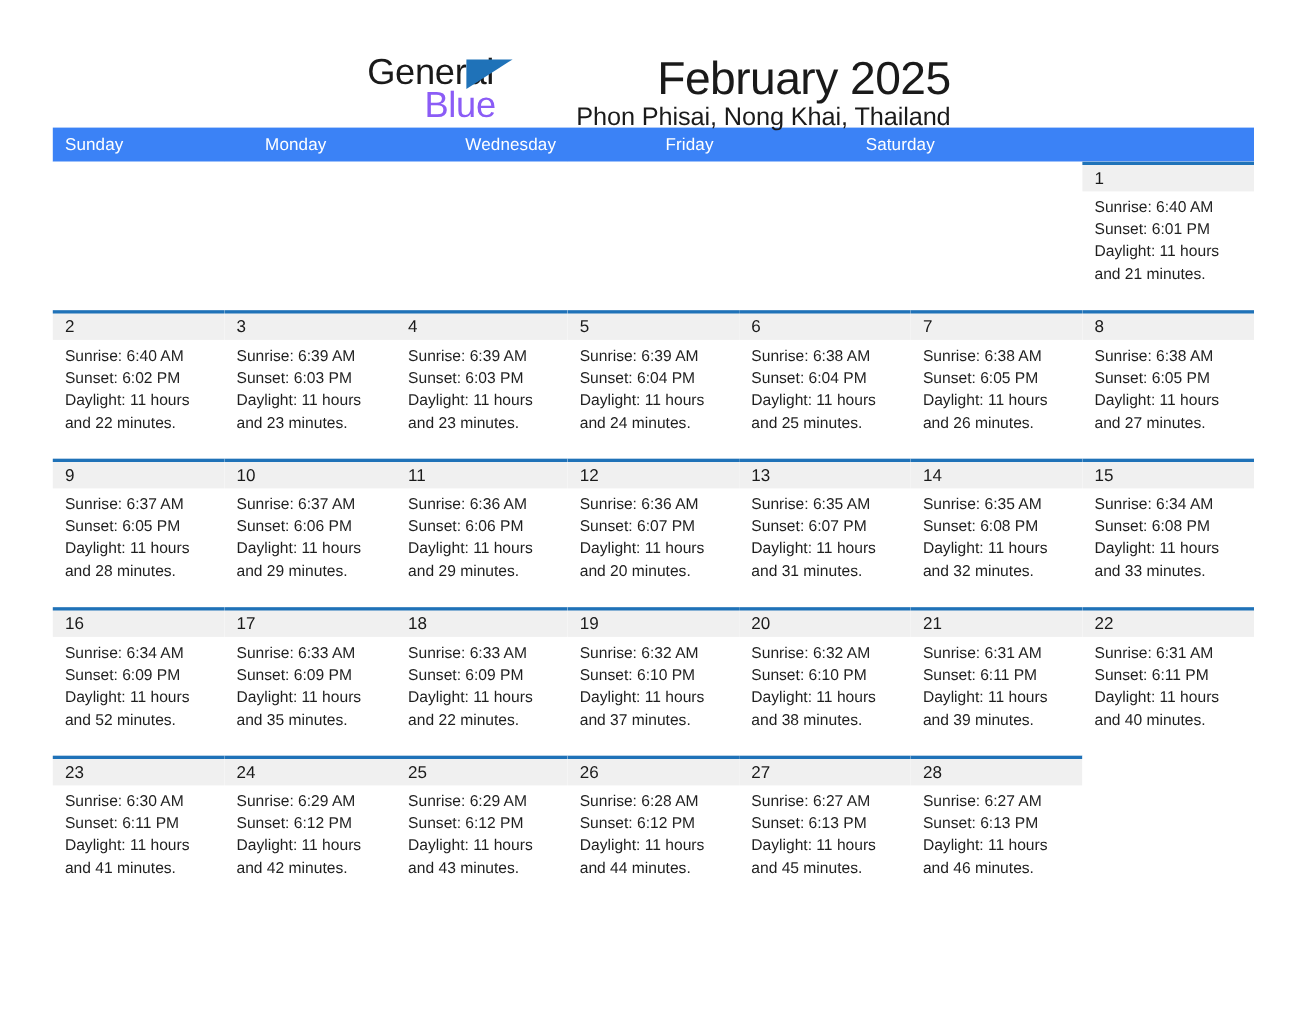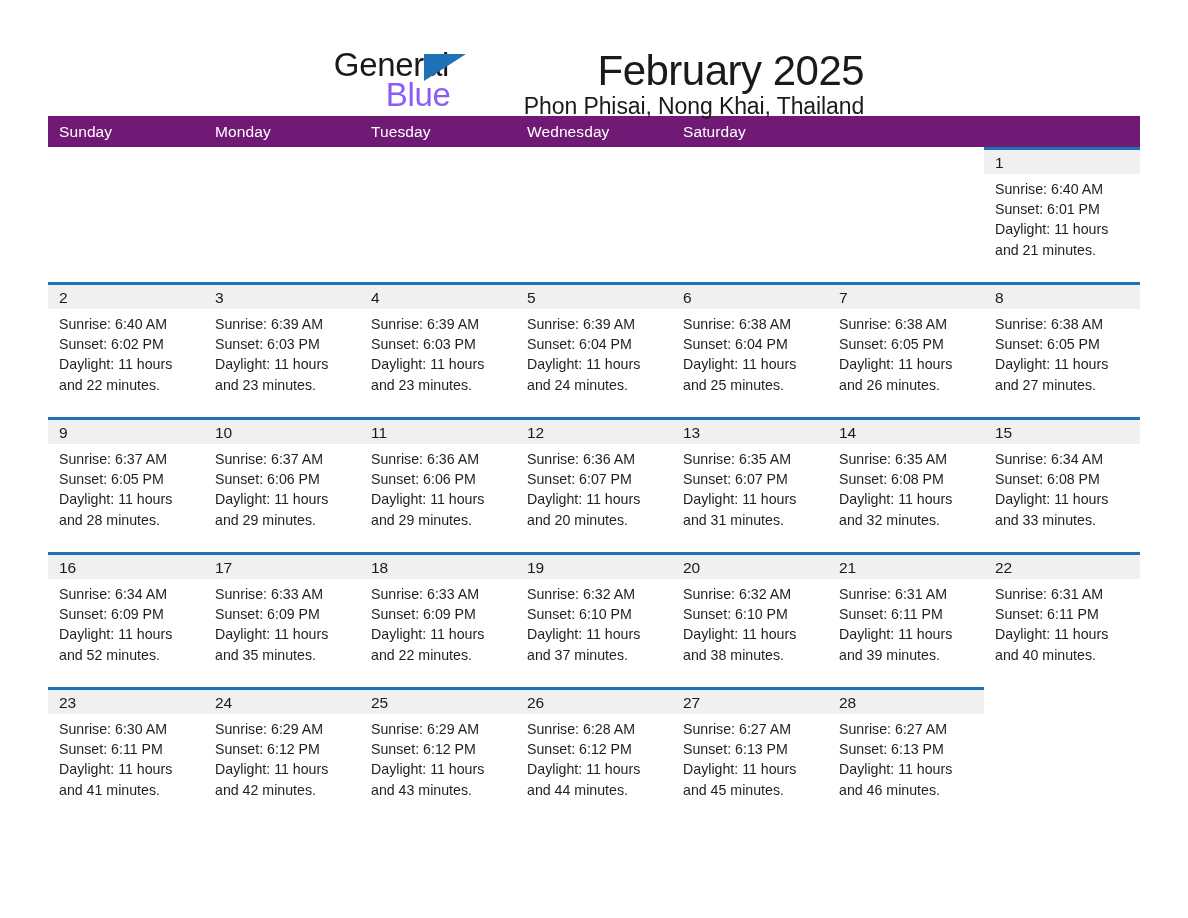--- a/index.html
+++ b/index.html
@@ -74,22 +74,22 @@
     letter-spacing: -0.1px;
   }
 
   
   .calendar {
     width: 1092px;
     margin-top: 4px;
   }
   .weekdays {
     display: grid;
-    grid-template-columns: repeat(7, 1fr);
-    background: #701a75;
+    grid-template-columns: repeat(6, 1fr);
+    background: #3b82f6;
     height: 31px;
   }
   .weekday {
     color: #ffffff;
     font-size: 15.5px;
     line-height: 31px;
     padding-left: 11px;
     letter-spacing: 0.1px;
   }
   .week {
@@ -144,22 +144,22 @@
     <div class="titles">
       <div class="month-title">February 2025</div>
       <div class="location-title">Phon Phisai, Nong Khai, Thailand</div>
     </div>
   </div>
 
   <div class="calendar">
     <div class="weekdays">
       <div class="weekday">Sunday</div>
       <div class="weekday">Monday</div>
-      <div class="weekday">Tuesday</div>
       <div class="weekday">Wednesday</div>
+      <div class="weekday">Friday</div>
       <div class="weekday">Saturday</div>
     </div>
     <div id="weeks-container">
         <div class="week">
           <div class="cell blank">
             <div class="daynum-band"></div>
           </div>
           <div class="cell blank">
             <div class="daynum-band"></div>
           </div>

